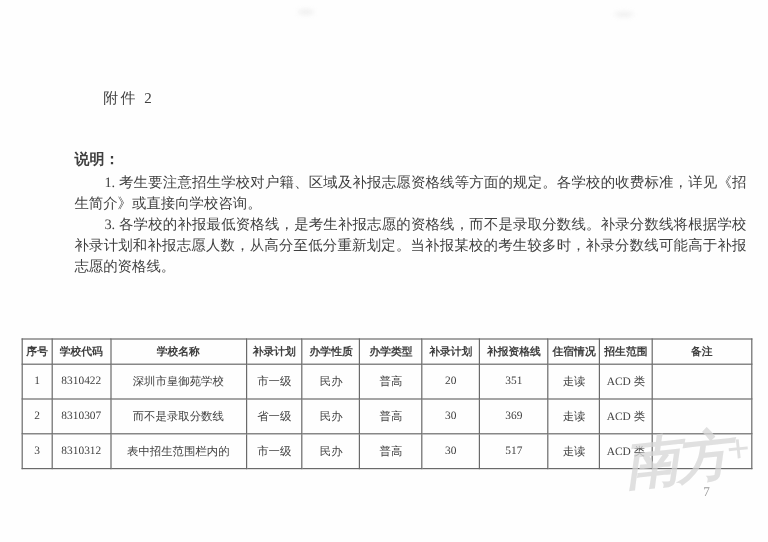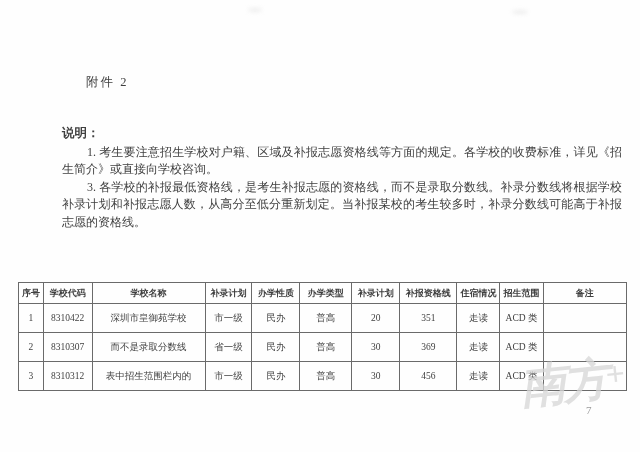--- a/index.html
+++ b/index.html
@@ -185,21 +185,21 @@
           <td></td>
         </tr>
         <tr>
           <td>3</td>
           <td>8310312</td>
           <td>表中招生范围栏内的</td>
           <td>市一级</td>
           <td>民办</td>
           <td>普高</td>
           <td>30</td>
-          <td>456</td>
+          <td>517</td>
           <td>走读</td>
           <td>ACD 类</td>
           <td></td>
         </tr>
       </tbody>
     </table>
 
   <div class="watermark"><span>南方</span><span class="plus">+</span></div>
 
   <div class="page-number">7</div>

